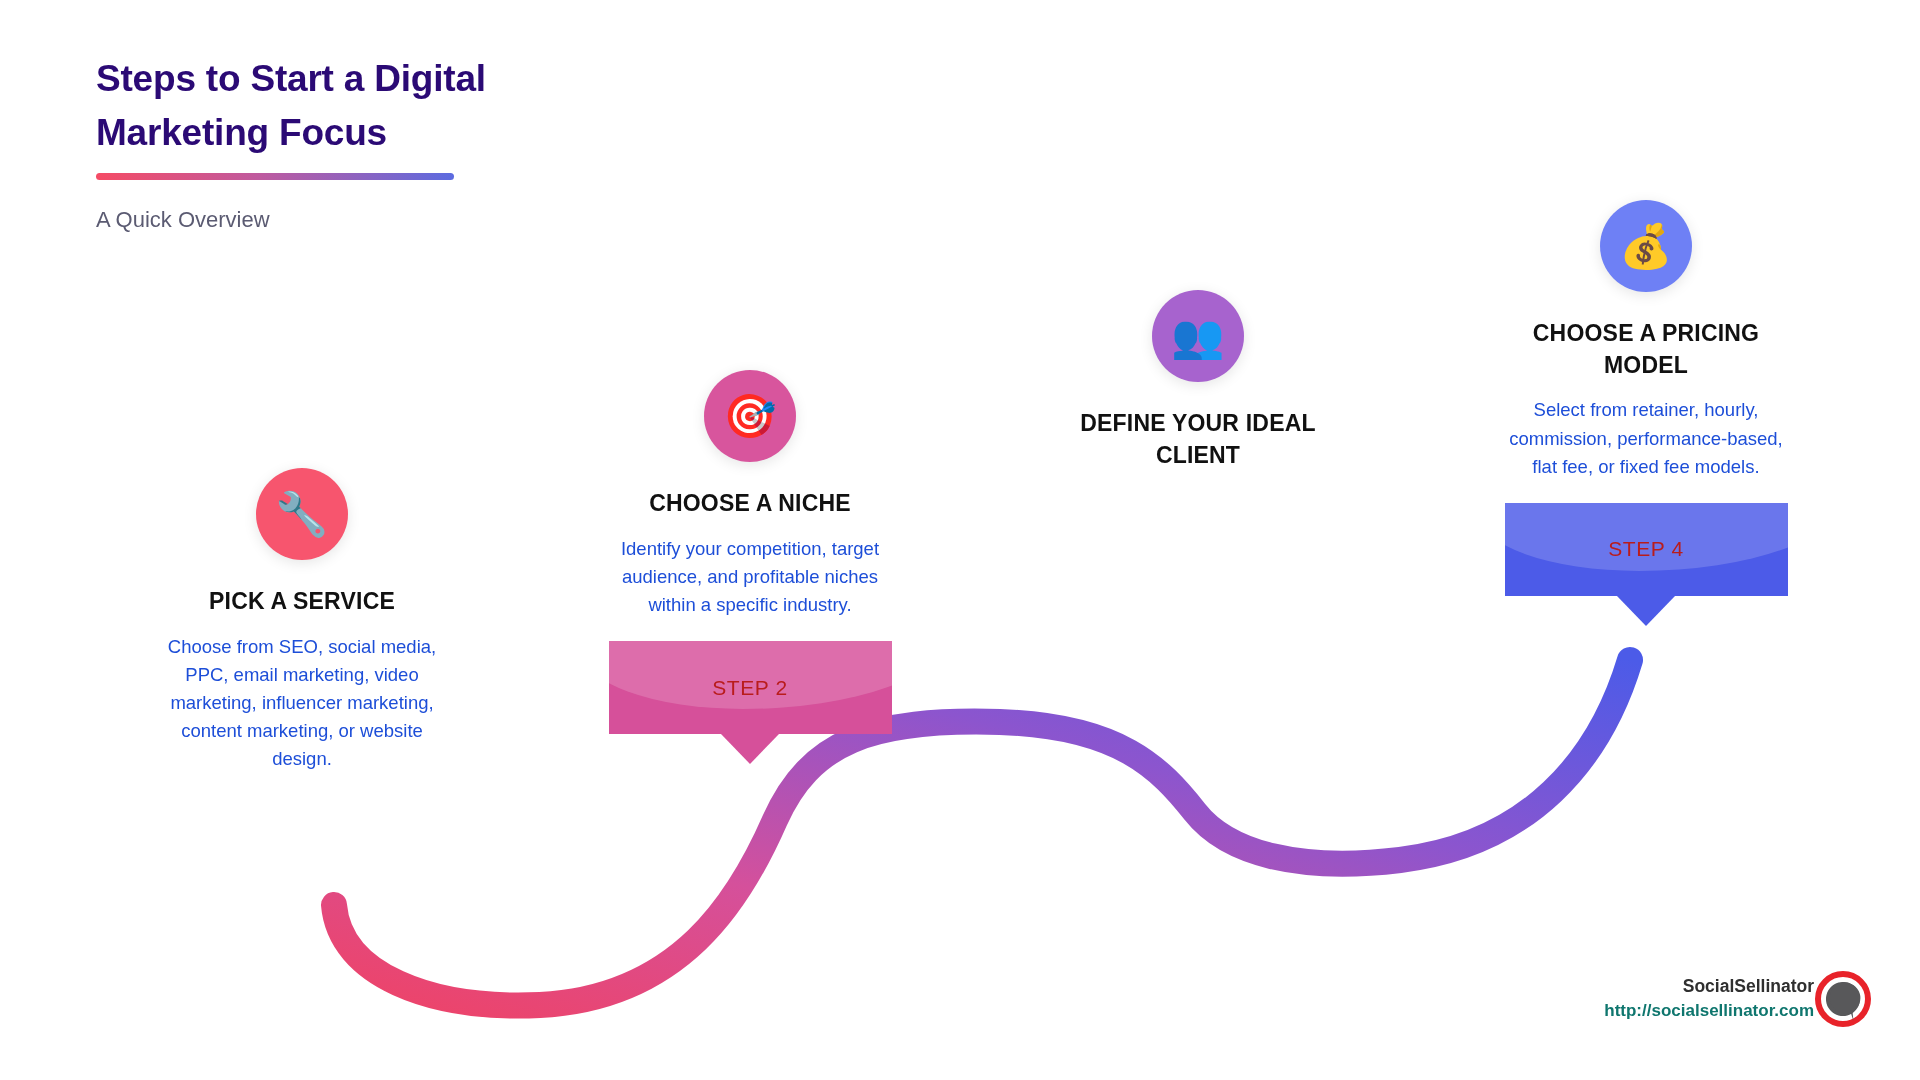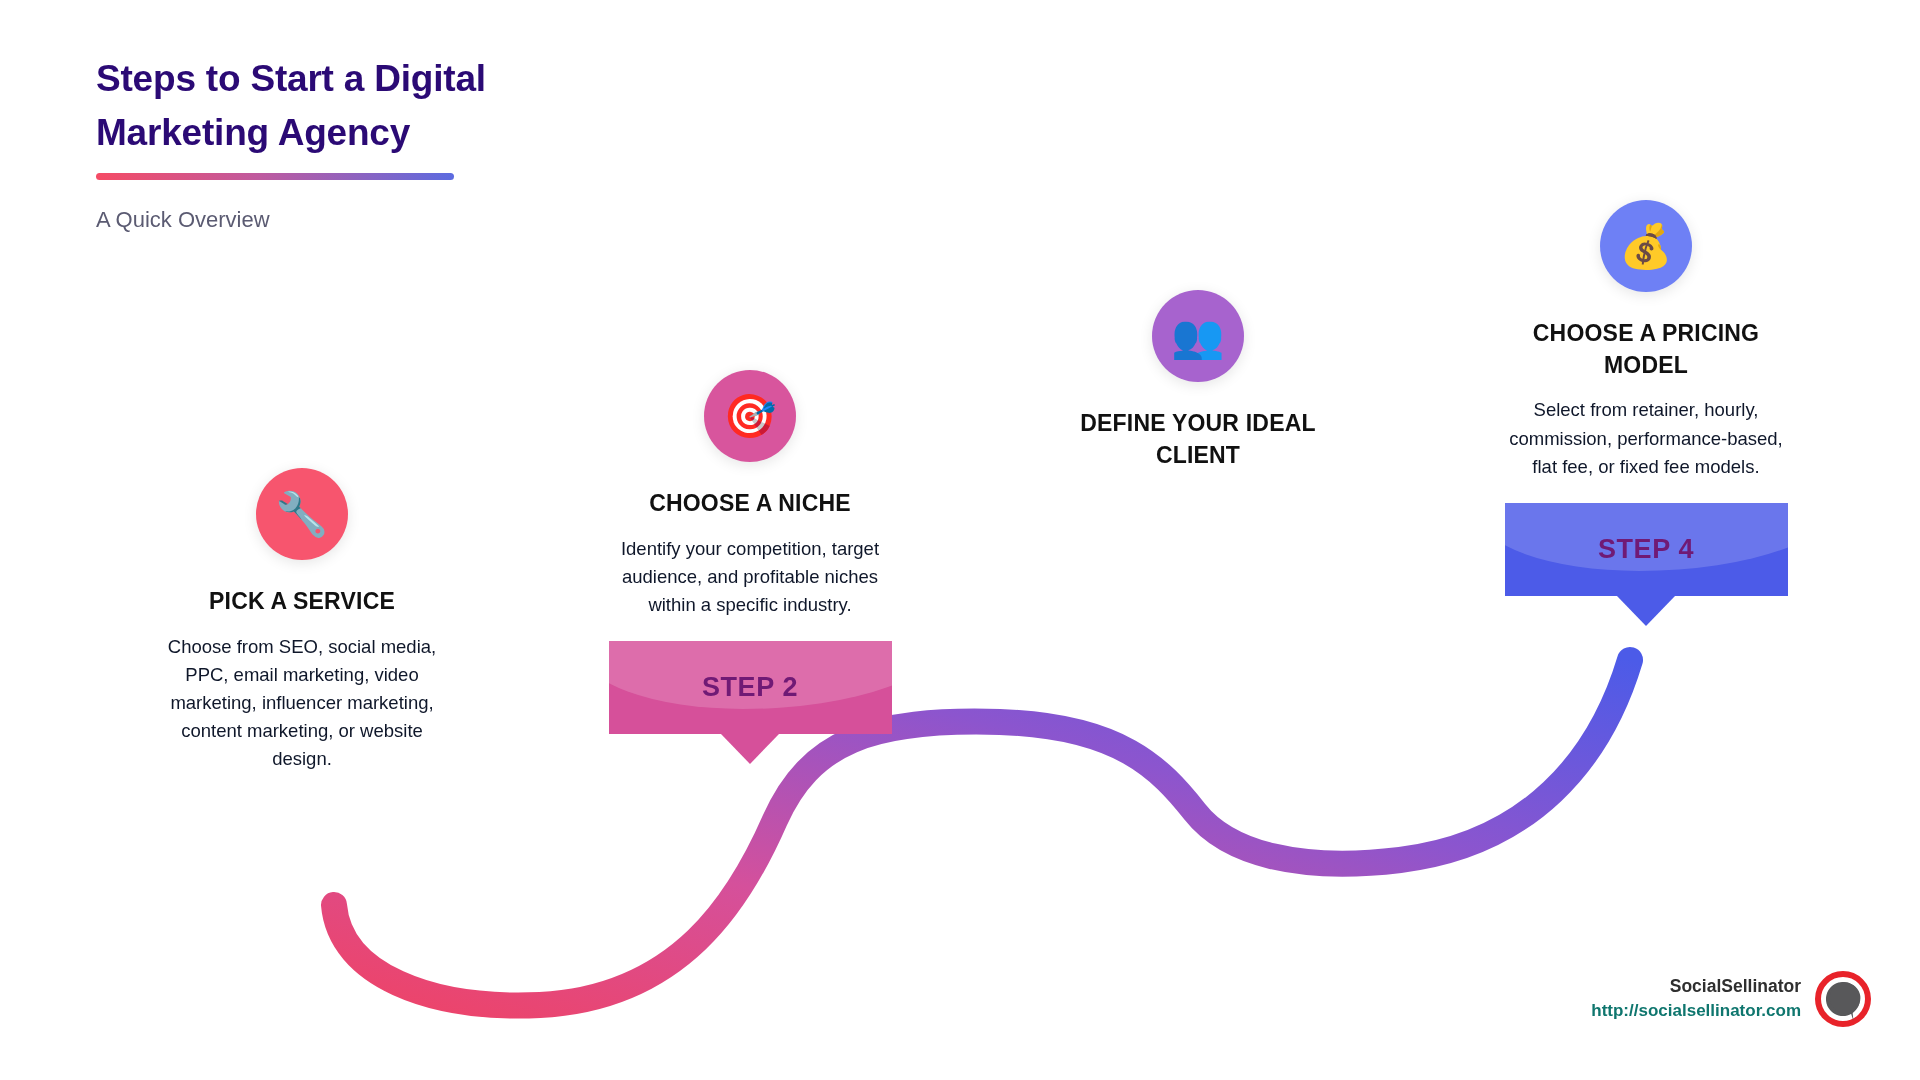--- a/index.html
+++ b/index.html
@@ -69,21 +69,21 @@
     margin-top: 26px;
     font-size: 23px;
     font-weight: bold;
     color: #111111;
     line-height: 1.38;
     letter-spacing: 0.2px;
   }
   .step-desc {
     margin-top: 15px;
     font-size: 18.5px;
-    color: #0f172a;
+    color: #1d4ed8;
     line-height: 1.52;
   }
 
   
   .banner {
     position: relative;
     margin-top: 22px;
     width: 283px;
     height: 93px;
     margin-left: auto;
@@ -111,35 +111,34 @@
     transform: translateX(-50%);
     border-left: 29px solid transparent;
     border-right: 29px solid transparent;
   }
   .banner .label {
     position: absolute;
     inset: 0;
     display: flex;
     align-items: center;
     justify-content: center;
-    color: #701a75;
-    font-size: 27px;
-    font-weight: bold;
+    color: #b91c1c;
+    font-size: 21px;
+    font-weight: normal;
     letter-spacing: 0.6px;
     z-index: 3;
   }
 
   
   #footer {
     position: absolute;
     right: 48px;
     bottom: 52px;
     display: flex;
     align-items: center;
-    gap: 13px;
   }
   #footer-text { text-align: right; }
   #brand-name {
     font-size: 17.5px;
     font-weight: bold;
     color: #2F2F2F;
     line-height: 1.45;
   }
   #brand-url {
     font-size: 17px;
@@ -154,21 +153,21 @@
   }
 </style>
 </head>
 <body>
 
 <div id="stage">
 
   <div id="header">
     <div id="title">
       <span>Steps to Start a Digital</span><br>
-      <span>Marketing Agency</span>
+      <span>Marketing Focus</span>
     </div>
     <div id="title-rule"></div>
     <div id="subtitle">A Quick Overview</div>
   </div>
 
   <svg id="curve-layer" viewBox="0 0 1920 1080" preserveAspectRatio="none">
     <defs>
       <linearGradient id="waveGrad" x1="0" y1="1" x2="1" y2="0">
         <stop offset="0%" stop-color="#EE4367"></stop>
         <stop offset="33%" stop-color="#D5509B"></stop>

